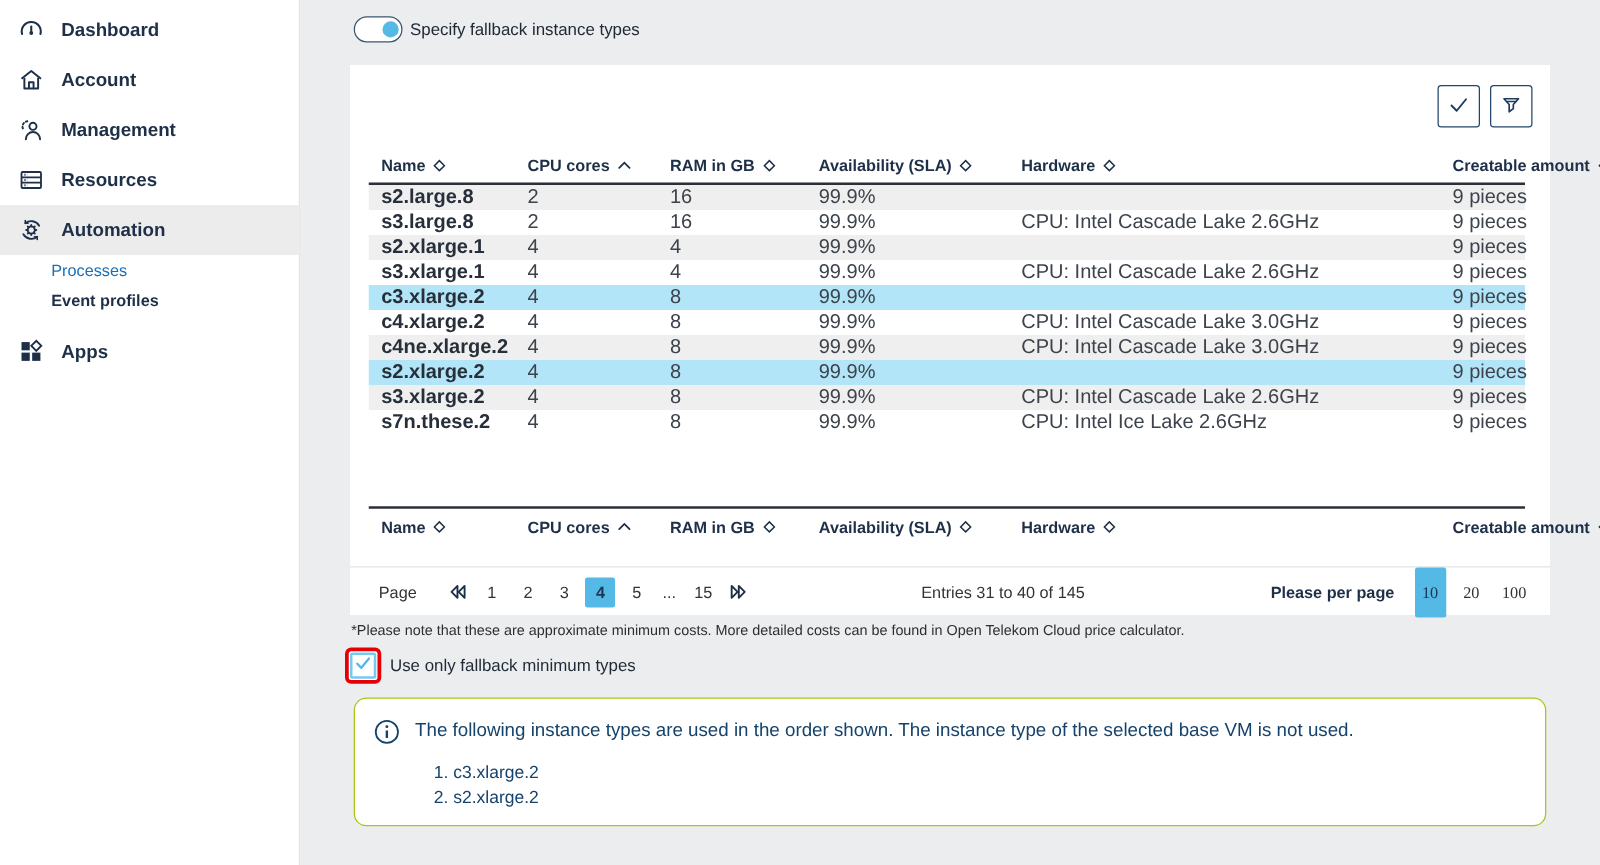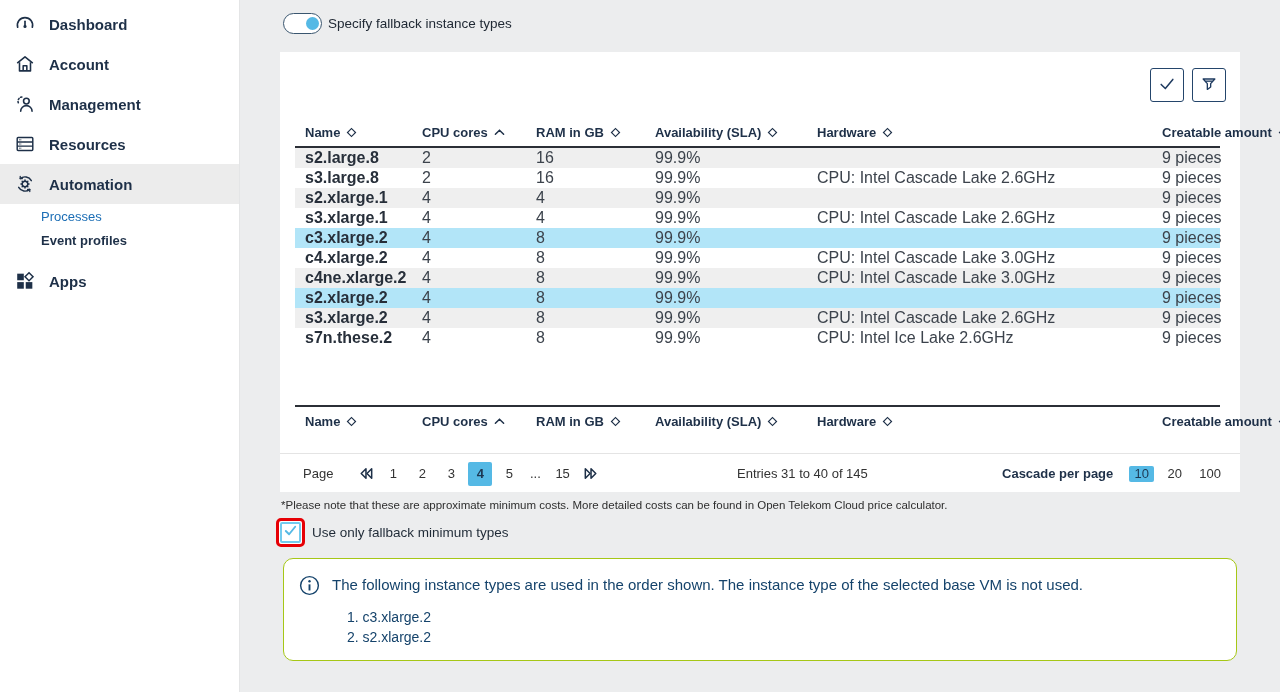--- a/index.html
+++ b/index.html
@@ -53,21 +53,21 @@
   .pager { position:absolute; left:23px; top:0; height:39px; display:flex; align-items:center; gap:5px; }
   .pager .page-word { font-size:13px; color:#333; margin-right:16px; }
   .skip { width:22px; height:24px; display:flex; align-items:center; justify-content:center; cursor:pointer; background:none; border:none; padding:0; }
   .skip svg { width:19px; height:19px; }
   .pbtn { min-width:24px; height:24px; display:flex; align-items:center; justify-content:center; font-size:13px; color:#333; cursor:pointer; border-radius:2px; background:none; border:none; font-family:inherit; }
   .pbtn.cur { background:#55b9e5; color:#1c3752; font-weight:600; }
   .dots { min-width:18px; text-align:center; font-size:13px; color:#333; }
   .entries { position:absolute; left:457px; top:0; height:39px; display:flex; align-items:center; font-size:13px; color:#333; }
   .perpage { position:absolute; right:15px; top:0; height:39px; display:flex; align-items:center; gap:8px; }
   .pp-label { font-size:13px; font-weight:700; color:#1e3048; margin-right:8px; }
-  .ppbtn { min-width:25px; height:16px; display:flex; align-items:center; justify-content:center; font-size:13px; color:#333; cursor:pointer; border-radius:2px; padding:0 4px; background:none; border:none; font-family:Liberation Sans, sans-serif; }
+  .ppbtn { min-width:25px; height:40px; display:flex; align-items:center; justify-content:center; font-size:13px; color:#333; cursor:pointer; border-radius:2px; padding:0 4px; background:none; border:none; font-family:Liberation Serif, serif; }
   .ppbtn.cur { background:#55b9e5; color:#1c3752; }
   
   .note { position:absolute; left:281px; top:499px; font-size:11.5px; color:#2e2e2e; }
   .cbrow { position:absolute; left:276px; top:518px; display:flex; align-items:center; }
   .red-ring { border:3px solid #e60005; border-radius:5px; padding:1px; background:#fff; display:flex; }
   .checkbox { width:21px; height:21px; border:2px solid #74cbee; border-radius:2px; background:#fff; display:flex; align-items:center; justify-content:center; cursor:pointer; }
   .checkbox svg { width:15px; height:15px; }
   .cb-label { margin-left:7px; font-size:13.5px; color:#1f2a36; }
   .infobox { position:absolute; left:283px; top:558px; width:954px; height:103px; border:1.5px solid #a6c716; border-radius:10px; background:#fff; }
   .info-icon { position:absolute; left:15px; top:16px; width:21px; height:21px; }
@@ -379,21 +379,21 @@
           <span style="display:flex">
             <svg viewBox="0 0 20 20" fill="none" stroke="#1e3048" stroke-width="1.6" stroke-linejoin="round">
               <path d="M9.5 5 L14.5 10 L9.5 15 Z"></path>
               <path d="M3.5 5 L8.5 10 L3.5 15 Z"></path>
             </svg>
           </span>
         </button>
       </div>
     <div class="entries">Entries 31 to 40 of 145</div>
     <div class="perpage" id="perpage">
-      <span class="pp-label">Cascade per page</span>
+      <span class="pp-label">Please per page</span>
     <button class="ppbtn cur">10</button>
         <button class="ppbtn">20</button>
         <button class="ppbtn">100</button>
       </div>
   </div>
 </div>
 
 <div class="note">*Please note that these are approximate minimum costs. More detailed costs can be found in Open Telekom Cloud price calculator.</div>
 
 <div class="cbrow">

